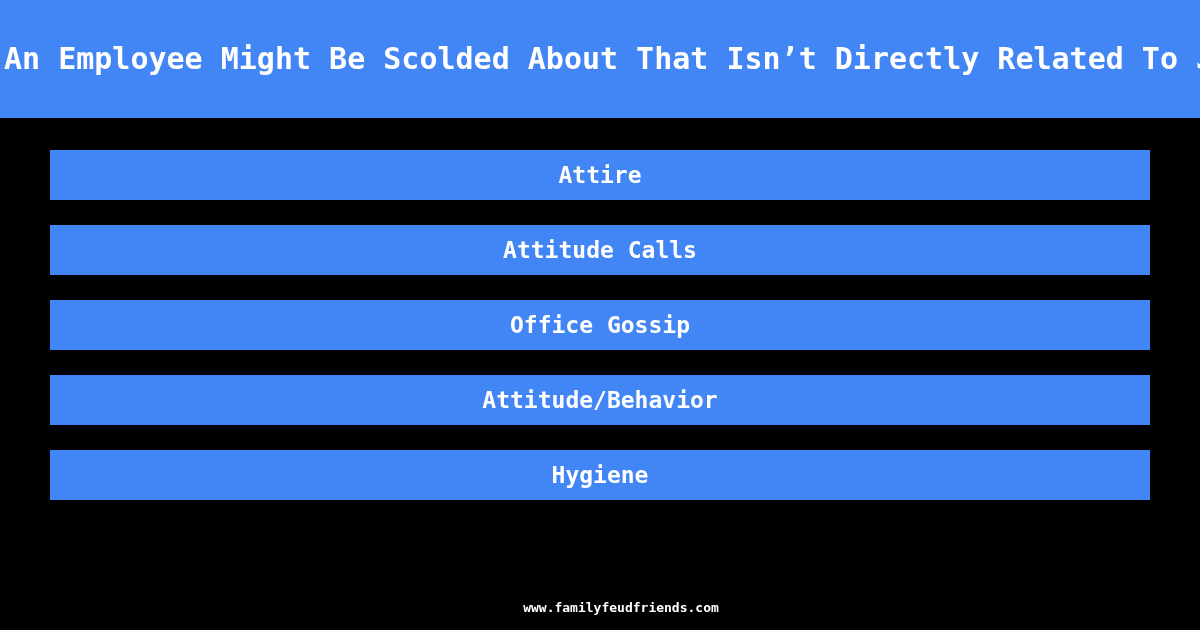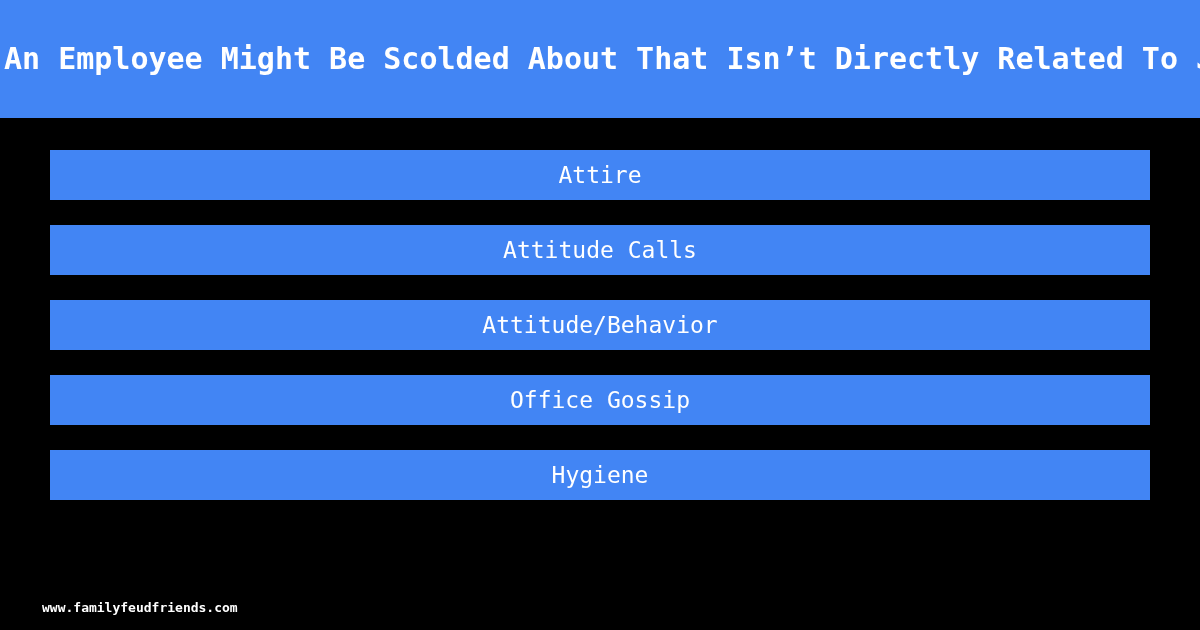--- a/index.html
+++ b/index.html
@@ -67,33 +67,34 @@
     align-items: center;
     justify-content: center;
     overflow: hidden;
   }
 
   .answer-row:last-child { margin-bottom: 0; }
 
   .answer-text {
     color: #ffffff;
     font-family: "DejaVu Sans Mono", monospace;
-    font-weight: normal;
+    font-weight: bold;
     font-size: 23px;
     line-height: 1;
     white-space: nowrap;
     text-align: center;
   }
 
   
   #footer {
     position: absolute;
     left: 0;
     bottom: 14px;
     width: 1200px;
+    text-align: center;
     padding-left: 42px;
   }
 
   #footer-url {
     color: #ffffff;
     font-family: "DejaVu Sans Mono", monospace;
     font-weight: bold;
     font-size: 13px;
     line-height: 1;
     letter-spacing: 0px;
@@ -113,25 +114,25 @@
     <div class="answer-row">
       <span class="answer-text">Attire</span>
     </div>
 
 
     <div class="answer-row">
       <span class="answer-text">Attitude Calls</span>
     </div>
 
     <div class="answer-row">
-      <span class="answer-text">Attitude/Behavior</span>
+      <span class="answer-text">Office Gossip</span>
     </div>
 
     <div class="answer-row">
-      <span class="answer-text">Office Gossip</span>
+      <span class="answer-text">Attitude/Behavior</span>
     </div>
 
     <div class="answer-row">
       <span class="answer-text">Hygiene</span>
     </div>
 
   </div>
 
   <div id="footer">
     <span id="footer-url">www.familyfeudfriends.com</span>

